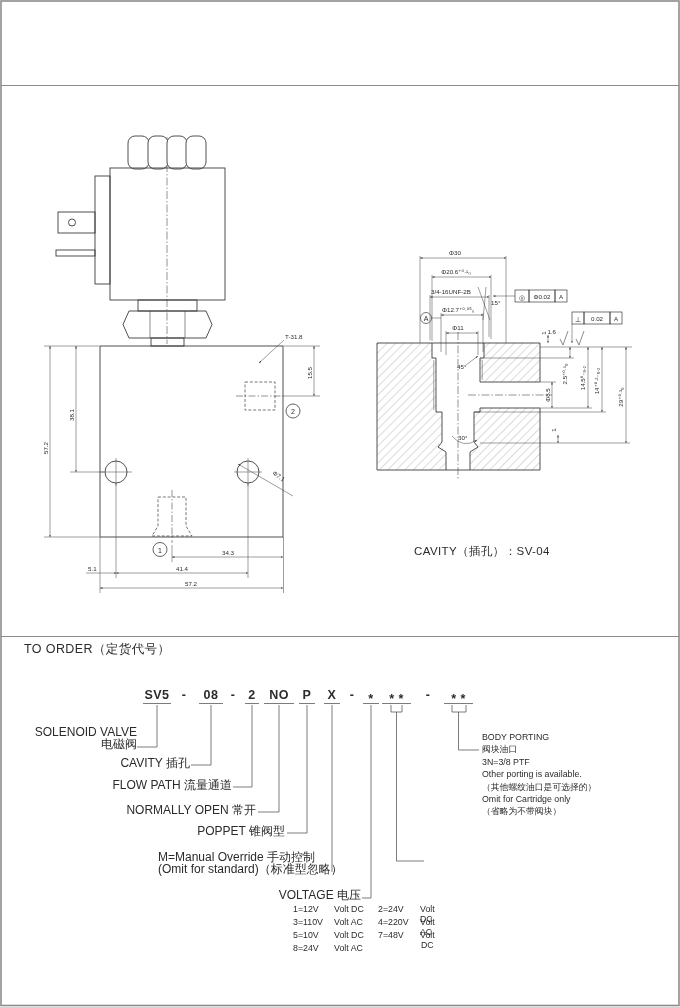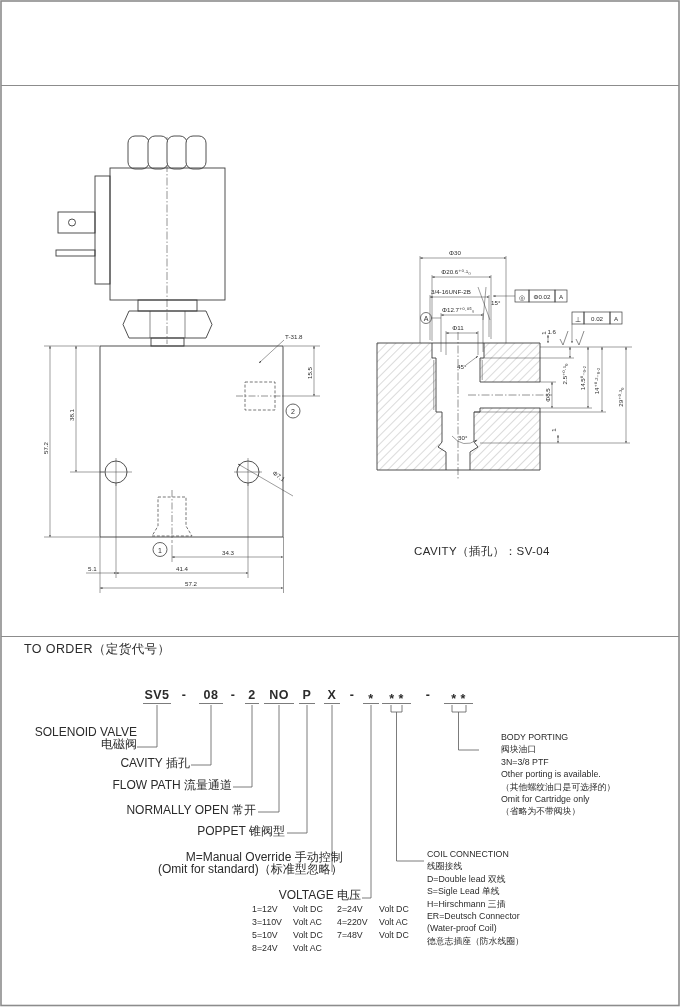--- a/index.html
+++ b/index.html
@@ -4,21 +4,21 @@
 <style>
   html,body{margin:0;padding:0;background:#e8e8e8;}
   #page{position:relative;width:680px;height:1007px;background:#ffffff;overflow:hidden;
         font-family:"Liberation Sans","DejaVu Sans",sans-serif;color:#2b2b2b;}
   svg{position:absolute;left:0;top:0;}
   .t{position:absolute;white-space:nowrap;color:#2b2b2b;}
   .lbl{font-size:12px;line-height:11.5px;}
   .ra{text-align:right;}
   .blk{font-size:8.8px;line-height:12.4px;}
   .vrow{position:absolute;height:13px;font-size:8.8px;}
-  .vrow span{position:absolute;top:0;}
+  .vrow span{position:absolute;top:0;margin-left:41px;}
   .c0{left:0;} .c1{left:41px;} .c2{left:85px;} .c3{left:127px;}
   .dimtxt{font-size:6.2px;fill:#2e2e2e;font-family:"Liberation Sans","DejaVu Sans",sans-serif;}
   .dimtxt7{font-size:7px;fill:#2e2e2e;font-family:"Liberation Sans","DejaVu Sans",sans-serif;}
   .codetxt{font-size:12.5px;font-weight:600;letter-spacing:.5px;fill:#2b2b2b;font-family:"Liberation Sans","DejaVu Sans",sans-serif;}
 </style>
 </head>
 <body>
 
 <div id="page">
 
@@ -278,21 +278,21 @@
 
 <div class="t lbl ra" style="right:543px;top:727px;">
   <div>SOLENOID VALVE</div>
   <div>电磁阀</div>
 </div>
 <div class="t lbl ra" style="right:490px;top:758px;">CAVITY  插孔</div>
 <div class="t lbl ra" style="right:448px;top:780px;">FLOW PATH  流量通道</div>
 <div class="t lbl ra" style="right:424px;top:805px;">NORMALLY OPEN  常开</div>
 <div class="t lbl ra" style="right:395px;top:826px;">POPPET  锥阀型</div>
 
-<div class="t lbl" style="left:158px;top:852px;text-align:right;">
+<div class="t lbl" style="left:158px;top:852px;">
   <div>M=Manual Override    手动控制</div>
   <div>(Omit for standard)（标准型忽略）</div>
 </div>
 
 <div class="t lbl ra" style="right:319px;top:890px;margin-left:31px;">VOLTAGE  电压</div>
 
 <div>
   <div class="vrow" style="left:252px;top:904px;width:170px;">
     <span class="c0">1=12V</span>
     <span class="c1">Volt DC</span>
@@ -310,34 +310,24 @@
     <span class="c1">Volt DC</span>
     <span class="c2">7=48V</span>
     <span class="c3">Volt DC</span>
   </div>
   <div class="vrow" style="left:252px;top:943px;width:170px;">
     <span class="c0">8=24V</span>
     <span class="c1">Volt AC</span>
   </div>
 </div>
 
-<div class="t blk" style="left:482px;top:731px;margin-left:19px;">
+<div class="t blk" style="left:482px;top:731px;">
   <div>BODY PORTING</div>
   <div>阀块油口</div>
   <div>3N=3/8  PTF</div>
   <div>Other porting is available.</div>
   <div>（其他螺纹油口是可选择的）</div>
   <div>Omit for Cartridge only</div>
   <div>（省略为不带阀块）</div>
 </div>
 
-<div class="t blk" style="left:427px;top:848px;">
-  <div>COIL CONNECTION</div>
-  <div>线圈接线</div>
-  <div>D=Double lead 双线</div>
-  <div>S=Sigle Lead  单线</div>
-  <div>H=Hirschmann  三插</div>
-  <div>ER=Deutsch Connector</div>
-  <div>(Water-proof Coil)</div>
-  <div>德意志插座（防水线圈）</div>
-</div>
 
 </div>
 
 </body></html>

